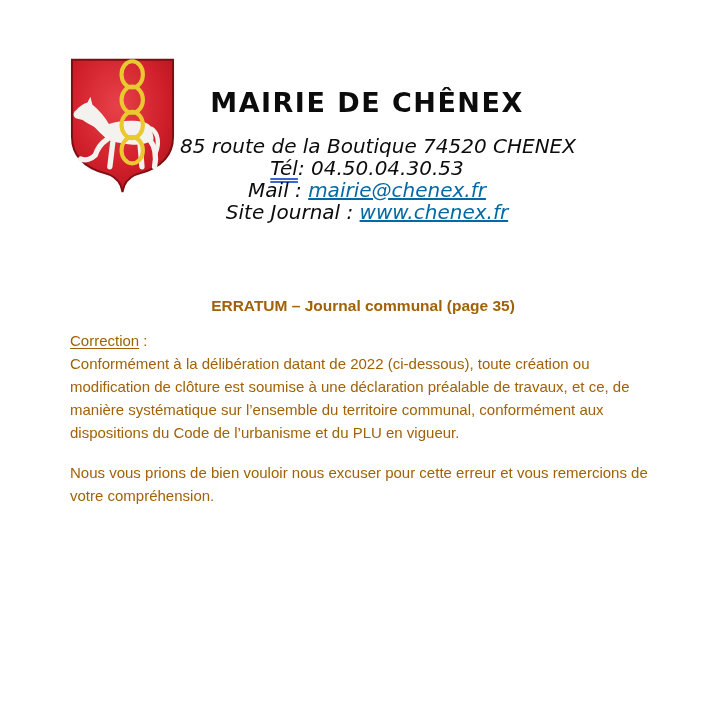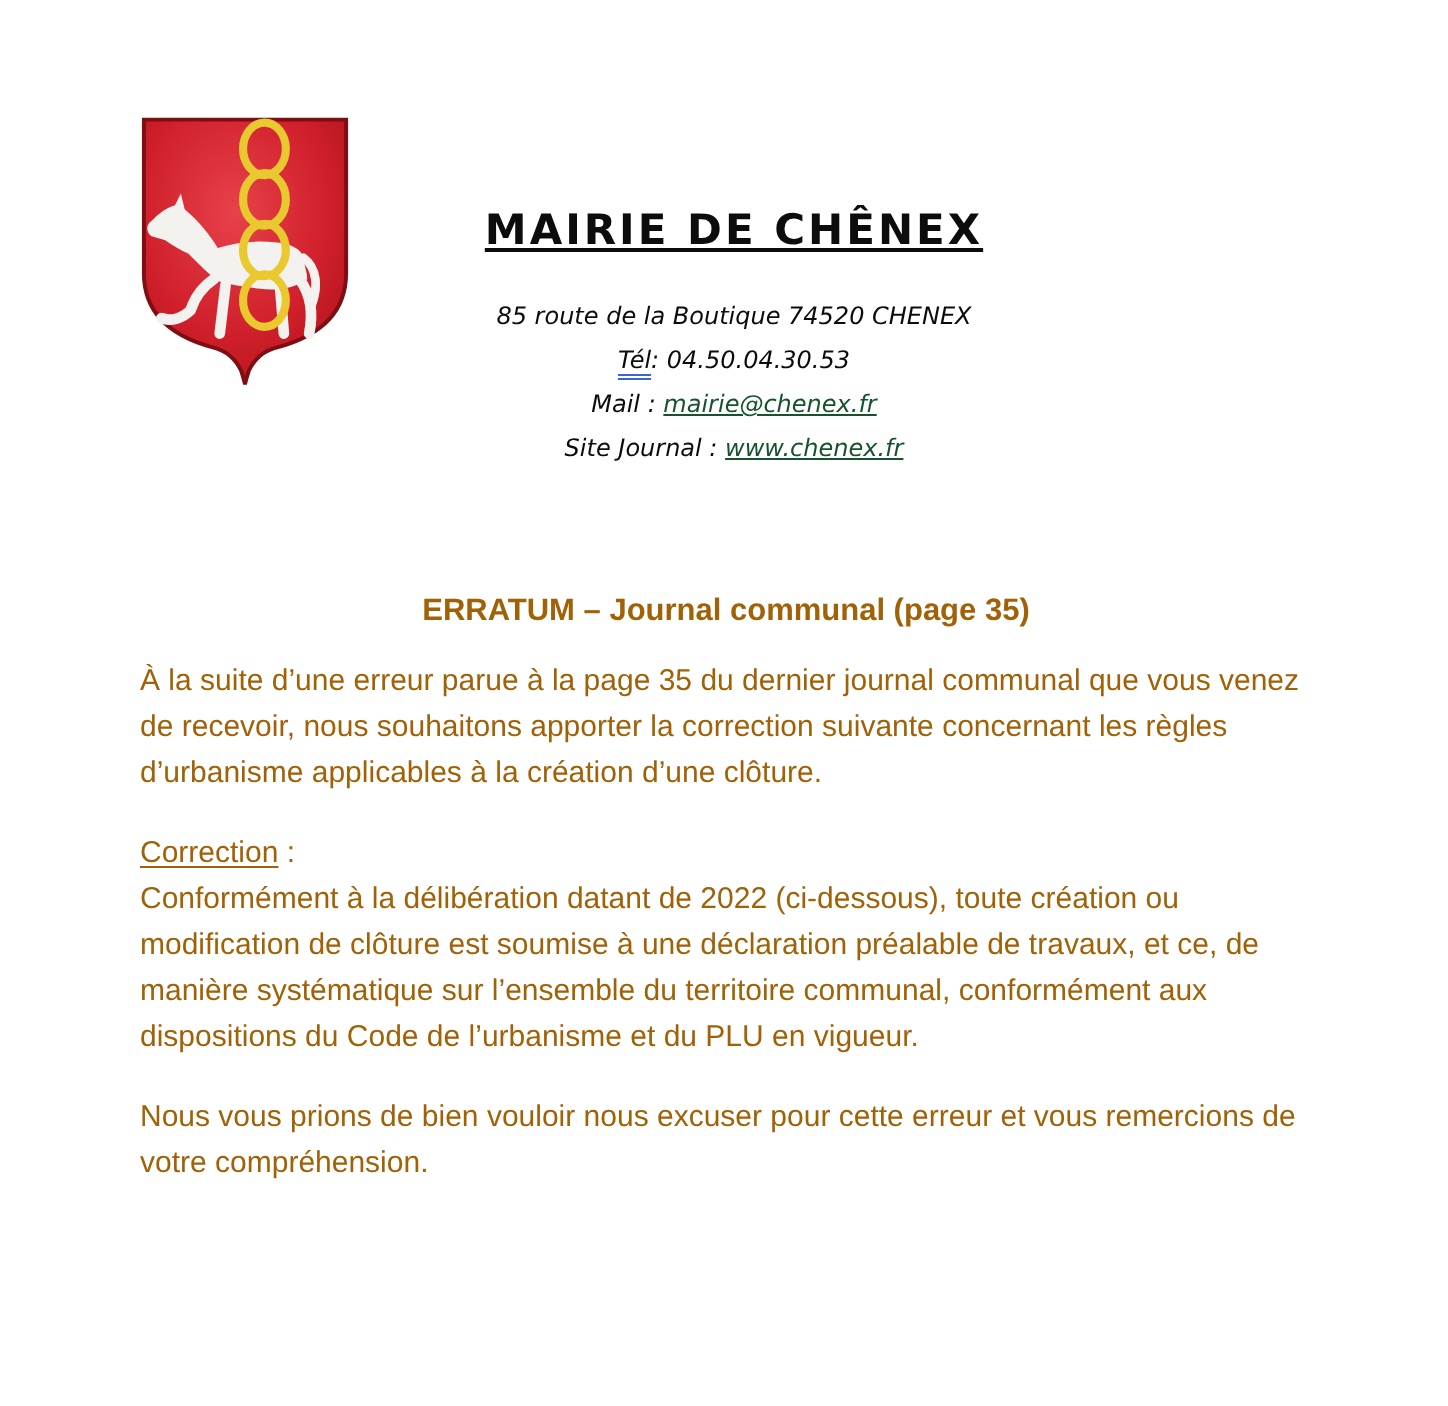--- a/index.html
+++ b/index.html
@@ -18,35 +18,35 @@
   }
   .logo svg{display:block;width:100%;height:100%;}
 
   
   .header{
     position:absolute;left:180px;top:86px;width:374px;
     text-align:center;color:#0c0c0c;
     font-family:"DejaVu Sans",sans-serif;
   }
   .org-title{
-    font-size:21px;font-weight:700;letter-spacing:1.5px;
-    line-height:34px;margin:12px 0 15px 0;white-space:nowrap;text-decoration:underline;
+    font-size:27px;font-weight:700;letter-spacing:1.5px;
+    line-height:34px;margin:0 0 15px 0;white-space:nowrap;
   }
   .hline{
-    font-size:12px;line-height:22px;font-style:italic;
+    font-size:20px;line-height:22px;font-style:italic;
     white-space:nowrap;
   }
   .tel-label{
     text-decoration-line:underline;
     text-decoration-style:double;
     text-decoration-color:#3a66d0;
     text-underline-offset:3px;
   }
   .link{
-    color:#14532d;text-decoration:underline;font-style:italic;cursor:pointer;
+    color:#0369a1;text-decoration:underline;font-style:italic;cursor:pointer;
   }
 
   
   .document{
     position:absolute;left:70px;top:294px;width:586px;
     font-size:15px;line-height:23px;color:#a16207;
     font-family:"Liberation Sans",sans-serif;
   }
   .doc-heading{
     text-align:center;font-weight:700;font-size:15.5px;
@@ -96,19 +96,18 @@
   <div class="header">
     <div class="org-title">MAIRIE DE CHÊNEX</div>
     <div class="hline">85 route de la Boutique 74520 CHENEX</div>
     <div class="hline"><span class="tel-label">Tél</span><span>: </span><span>04.50.04.30.53</span></div>
     <div class="hline"><span>Mail : </span><a class="link">mairie@chenex.fr</a></div>
     <div class="hline"><span>Site Journal : </span><a class="link">www.chenex.fr</a></div>
   </div>
 
   <div class="document">
     <div class="doc-heading">ERRATUM – Journal communal (page 35)</div>
-    <p>À la suite d’une erreur parue à la page 35 du dernier journal communal que vous venez de recevoir, nous souhaitons apporter la correction suivante concernant les règles d’urbanisme applicables à la création d’une clôture.</p>
     <p><span class="u">Correction</span><span> :</span><br>
       <span>Conformément à la délibération datant de 2022 (ci-dessous), toute création ou modification de clôture est soumise à une déclaration préalable de travaux, et ce, de manière systématique sur l’ensemble du territoire communal, conformément aux dispositions du Code de l’urbanisme et du PLU en vigueur.</span></p>
     <p class="gap-lg">Nous vous prions de bien vouloir nous excuser pour cette erreur et vous remercions de votre compréhension.</p>
   </div>
 
 </div>
 
 </body></html>

